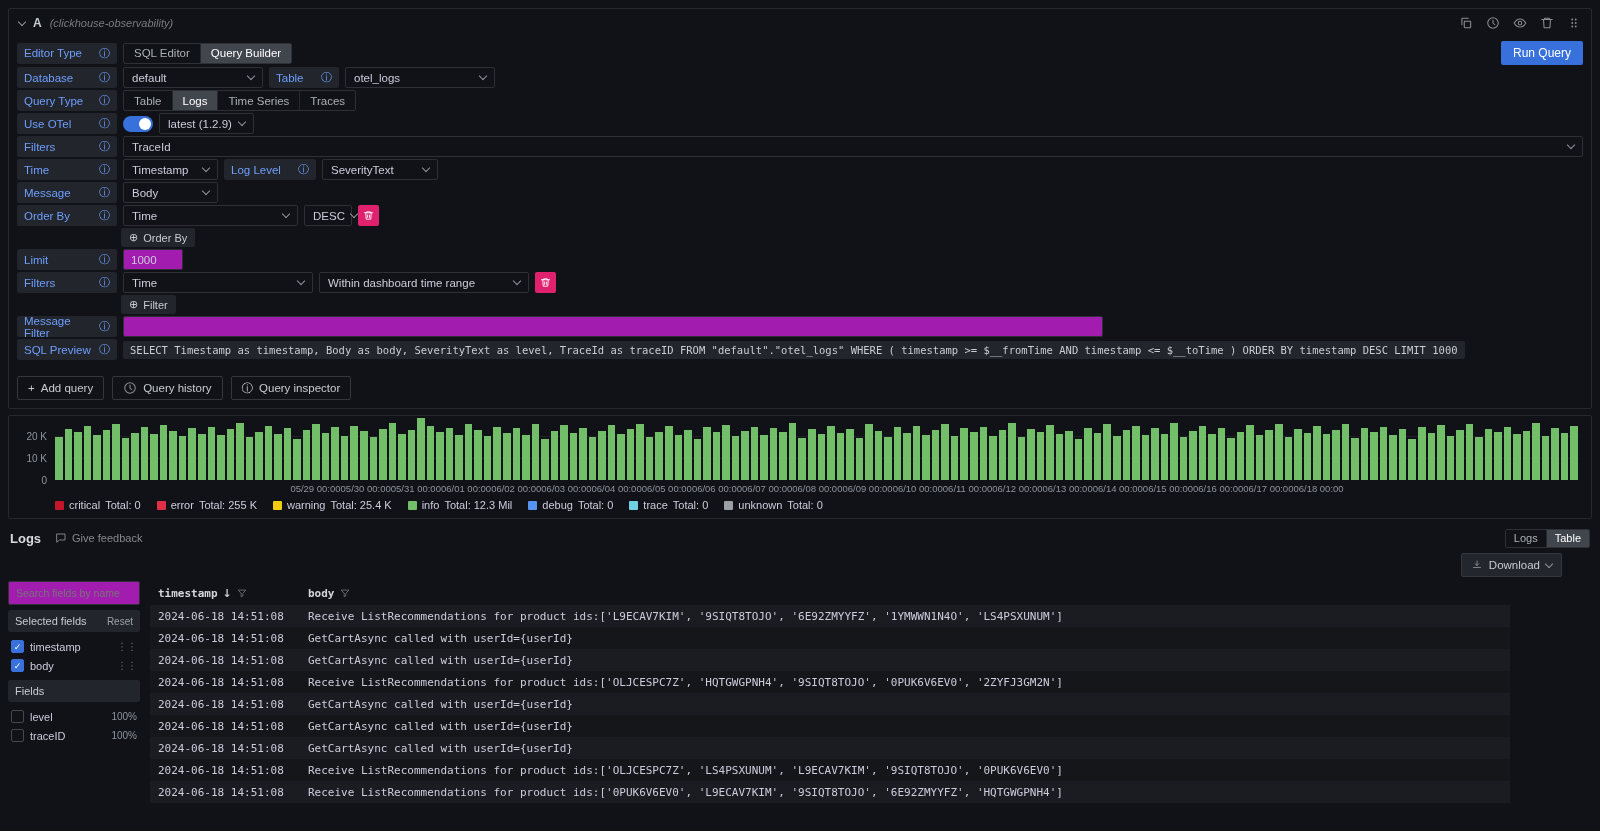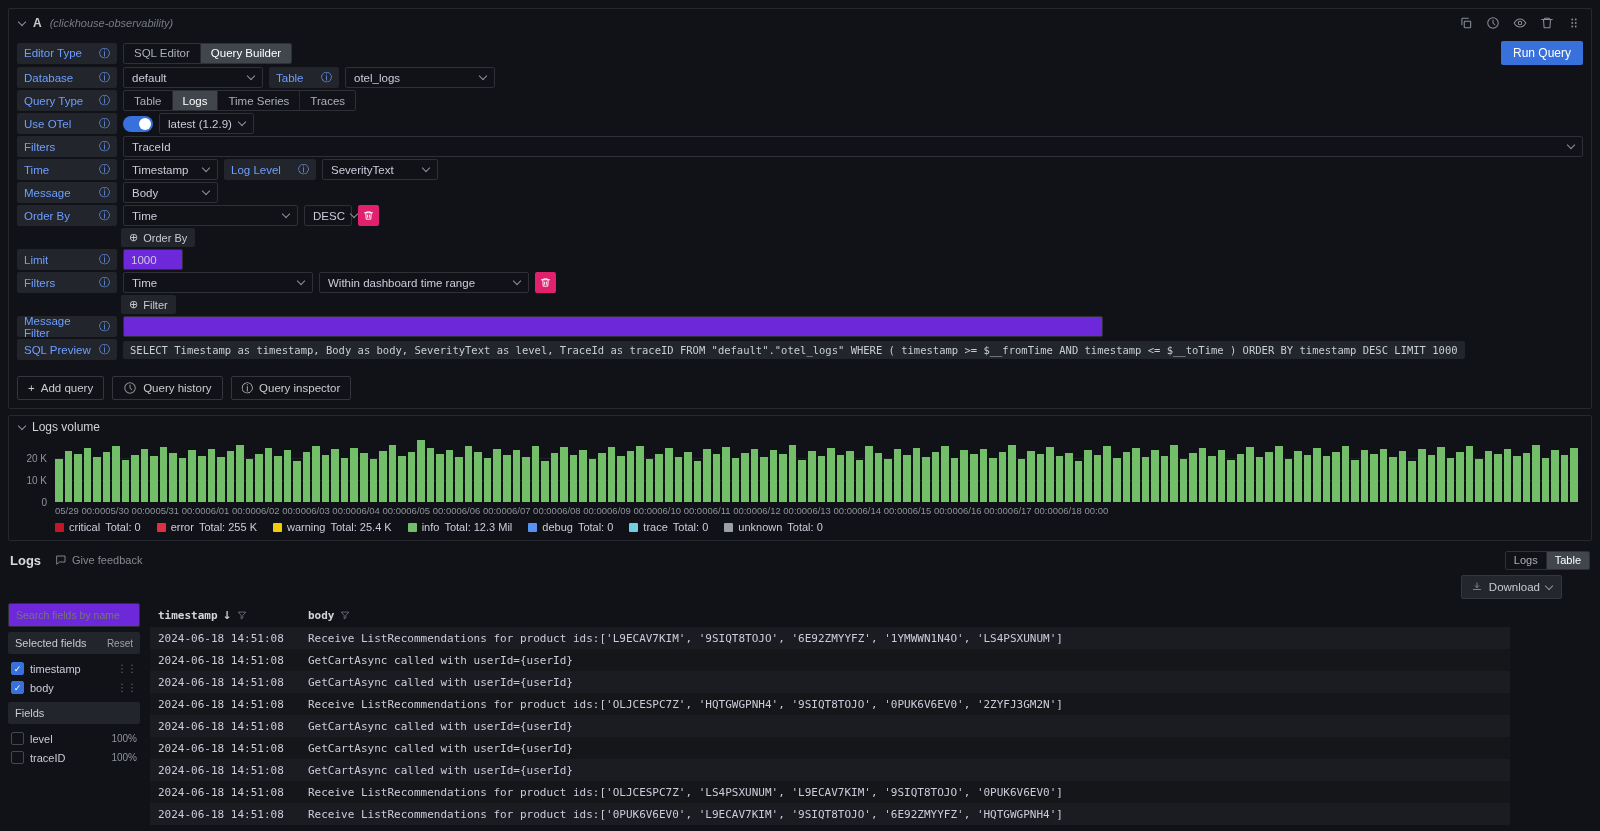--- a/index.html
+++ b/index.html
@@ -34,36 +34,36 @@
   .radio-option{display:flex;align-items:center;padding:0 10px;font-size:11.5px;color:#aab0b6;cursor:pointer;border-right:1px solid #26282e}
   .radio-option:last-child{border-right:none}
   .radio-option.selected{background:#41454c;color:#fff}
   .btn-primary{margin-left:auto;height:24px;padding:0 12px;background:#3871dc;color:#fff;border-radius:2px;font-size:12px;font-weight:500}
   .toggle{width:30px;height:16px;border-radius:8px;background:#3871dc;position:relative;cursor:pointer;flex:none}
   .toggle .knob{position:absolute;top:2px;right:2px;width:12px;height:12px;border-radius:50%;background:#fff}
   .trash-btn{flex:none;width:21px;height:21px;display:flex;align-items:center;justify-content:center;background:#e0226e;border-radius:2px}
   .trash-btn svg{width:11px;height:11px;stroke:#fff;fill:none;stroke-width:2;stroke-linecap:round}
   .add-chip{display:flex;align-items:center;gap:5px;height:19px;padding:0 8px;background:#22252b;border-radius:2px;color:#c7ccd1;font-size:11px}
   .indent{margin-left:104px}
-  .text-input{height:21px;background:#6d28d9;border:1px solid #2f3037;border-radius:2px;color:#ccccdc;padding:0 7px;font-size:11.5px}
+  .text-input{height:21px;background:#a21caf;border:1px solid #2f3037;border-radius:2px;color:#ccccdc;padding:0 7px;font-size:11.5px}
   .w980{width:980px}
   .sql-chip{background:#22252b;border-radius:2px;padding:3px 7px;font-family:"DejaVu Sans Mono",monospace;
     font-size:10.5px;color:#c9ced4;white-space:nowrap;overflow:hidden;max-width:1460px}
   .qe-footer{display:flex;gap:8px;padding:8px 8px 8px}
   .footer-btn{display:flex;align-items:center;gap:6px;height:24px;padding:0 10px;border:1px solid #33363d;border-radius:2px;color:#c7ccd1;font-size:11.5px}
 
   
   .lv-header{display:flex;align-items:center;gap:7px;height:22px;padding:0 10px;font-size:12px;color:#d0d2d6;font-weight:500}
   .lv-body{padding:2px 10px 7px}
   .chart-area{position:relative;height:62px;margin-left:36px;margin-right:2px}
   .gridline{position:absolute;left:0;right:0;height:0;border-top:1px solid rgba(204,204,220,0.08)}
   .y-tick{position:absolute;right:calc(100% + 8px);transform:translateY(-50%);font-size:10px;color:#8e949e;white-space:nowrap}
   .bars{position:absolute;inset:0;display:flex;align-items:flex-end;gap:2px}
   .bar{flex:1}
-  .x-axis{display:flex;justify-content:flex-start;margin-left:36px;margin-right:2px;padding-top:3px;font-size:9.5px;color:#8e949e;white-space:nowrap}
+  .x-axis{display:flex;justify-content:center;margin-left:36px;margin-right:2px;padding-top:3px;font-size:9.5px;color:#8e949e;white-space:nowrap}
   .legend{display:flex;align-items:center;gap:16px;margin-left:36px;padding-top:5px;font-size:11px}
   .legend-item{display:flex;align-items:center;gap:5px;cursor:pointer}
   .legend-swatch{width:9px;height:9px;border-radius:1px;flex:none}
 
   
   .logs-section{margin:6px 8px 0}
   .logs-header{display:flex;align-items:center;gap:14px;height:26px;padding:0 2px}
   .logs-title{font-size:13px;font-weight:700;color:#d8dadf}
   .feedback{display:flex;align-items:center;gap:5px;color:#85898f;font-size:11px;cursor:pointer}
   .view-toggle{margin-left:auto;height:19px}
@@ -330,24 +330,20 @@
       <span>Query history</span>
     </button>
     <button class="footer-btn">
       <span>ⓘ</span>
       <span>Query inspector</span>
     </button>
   </div>
 </section>
 
 <section class="panel" style="margin-top:6px">
-  <div class="lv-header">
-    <span class="caret"></span>
-    <span>Logs volume</span>
-  </div>
   <div class="lv-body">
     <div class="chart-area">
       <div class="gridline" style="top:28.6%"></div>
       <div class="gridline" style="top:64.3%"></div>
       <span class="y-tick" style="top:28.6%">20 K</span>
       <span class="y-tick" style="top:64.3%">10 K</span>
       <span class="y-tick" style="top:100%">0</span>
       <div class="bars">
           <div class="bar" style="height: 69.6%; background: rgb(115, 191, 105);"></div>
           <div class="bar" style="height: 82.9%; background: rgb(115, 191, 105);"></div>

